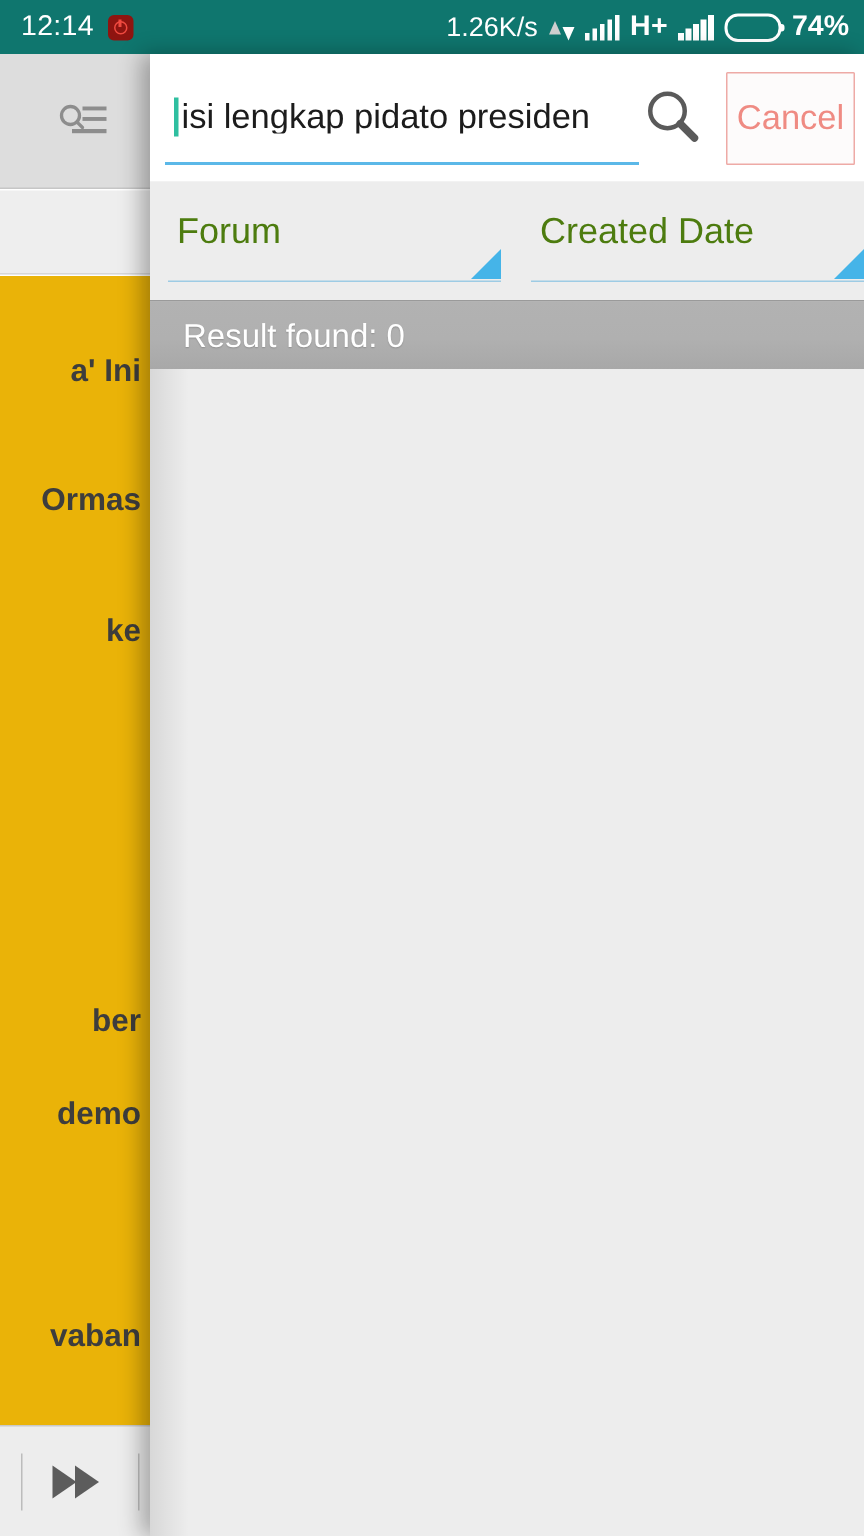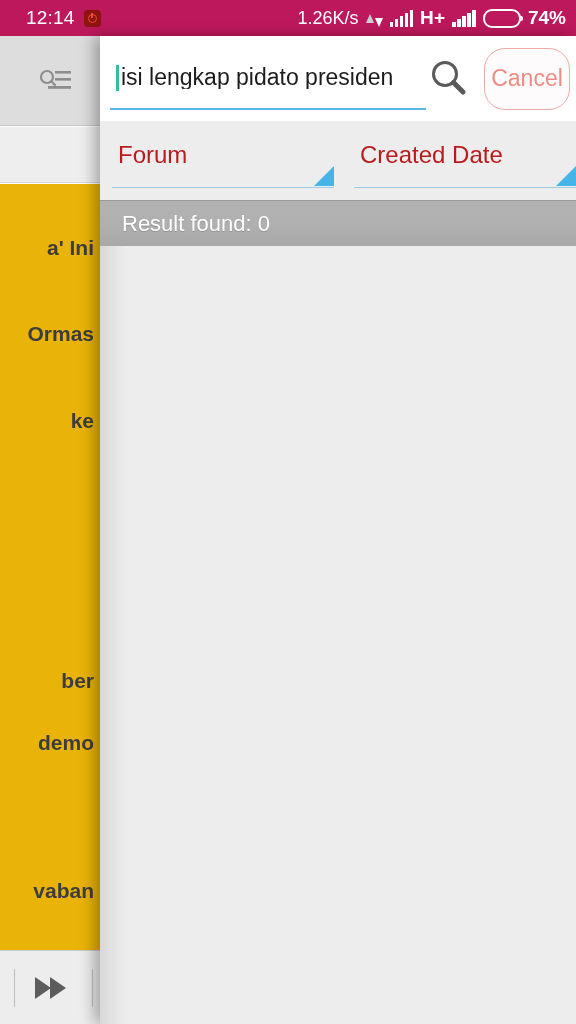--- a/index.html
+++ b/index.html
@@ -13,24 +13,24 @@
     position: relative;
     width: 576px; height: 1024px;
     background: #fff;
     overflow: hidden;
   }
 
   
   #status-bar {
     position: absolute; top: 0; left: 0;
     width: 576px; height: 36px;
-    background: #be185d;
+    background: #0f766e;
     color: #fff;
     display: flex; align-items: center;
-    padding: 0 10px 0 26px;
+    padding: 0 10px 0 14px;
     font-size: 19px;
   }
   #status-left { display: flex; align-items: center; gap: 9px; }
   #status-right {
     margin-left: auto;
     display: flex; align-items: center; gap: 7px;
   }
   .clock { font-size: 19px; letter-spacing: .2px; }
   .rec-icon {
     width: 17px; height: 17px; border-radius: 4px;
@@ -157,21 +157,21 @@
     flex: 0 0 auto;
     width: 46px; height: 46px;
     display: flex; align-items: center; justify-content: center;
     margin-right: 4px;
   }
   #cancel-button {
     flex: 0 0 auto;
     margin-left: 8px;
     width: 86px; height: 62px;
     border: 1.5px solid #eeaaa6;
-    border-radius: 21px;
+    border-radius: 1px;
     background: #fdfbfb;
     color: #ef8b83;
     font-size: 23px;
     display: flex; align-items: center; justify-content: center;
   }
 
   #filter-row {
     position: absolute; top: 85px; left: 0;
     width: 476px; height: 79px;
     background: #ededed;
@@ -180,21 +180,21 @@
   .filter-select {
     position: relative;
     height: 48px;
     margin: 0 0 12px 0;
     display: flex; align-items: flex-start;
     border-bottom: 1.5px solid #9dcbe4;
   }
   #filter-forum { width: 222px; margin-left: 12px; }
   #filter-date  { width: 222px; margin-left: 20px; }
   .filter-label {
-    font-size: 24px; color: #b91c1c;
+    font-size: 24px; color: #4d7c0f;
     padding-left: 6px; line-height: 30px;
   }
   .filter-caret {
     position: absolute; right: 0; bottom: 1px;
     width: 0; height: 0;
     border-left: 20px solid transparent;
     border-bottom: 20px solid #45b4e8;
   }
 
   #result-bar {

